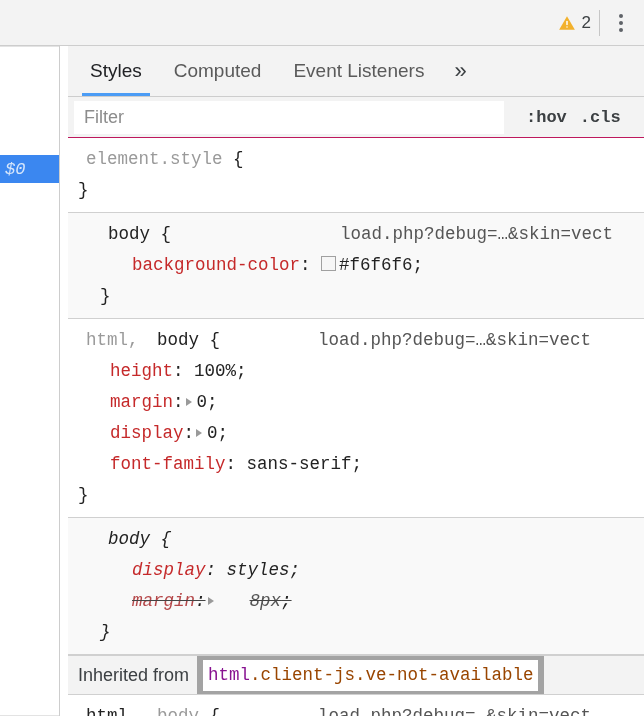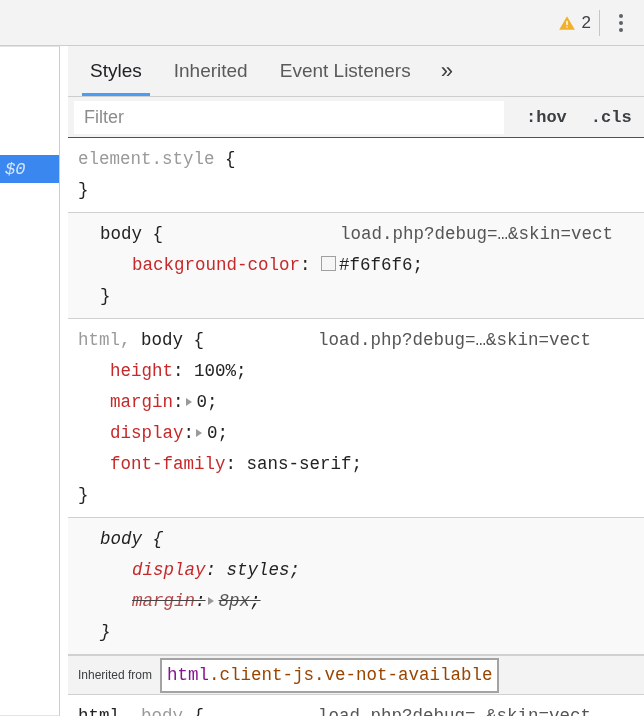--- a/index.html
+++ b/index.html
@@ -164,21 +164,21 @@
     padding: 0 10px;
     box-sizing: border-box;
     font-family: "Liberation Sans", sans-serif;
     font-size: 18px;
     color: #202124;
   }
   .filter-input::placeholder { color: #8c8c8c; opacity: 1; }
   .filter-actions {
     display: flex;
     align-items: center;
-    gap: 24px;
+    gap: 13px;
     margin-left: 22px;
     font-family: "Liberation Mono", monospace;
     font-weight: bold;
     font-size: 17px;
     color: #3c4043;
     white-space: nowrap;
   }
 
   
   .rules {
@@ -197,21 +197,21 @@
     white-space: nowrap;
     overflow: hidden;
   }
   .rule-block.shaded { background: #f9f9f9; padding-left: 32px; }
   .rule-block.plain  { background: #ffffff; }
 
   .rule-head {
     position: relative;
     height: 31px;
   }
-  .sel { color: #222222; }
+  .sel { color: #222222; margin-left: 8px; }
   .sel.dim { color: #9a9a9a; }
   .origin-link {
     position: absolute;
     left: 240px; top: 0;
     color: #555555;
     white-space: nowrap;
   }
   .origin-ua {
     position: absolute;
     left: 373px; top: 0;
@@ -242,44 +242,44 @@
   }
   .brace { color: #222222; }
 
   
   .rule-block.ua, .rule-block.ua .sel, .rule-block.ua .val,
   .rule-block.ua .prop, .rule-block.ua .brace, .rule-block.ua .punct {
     font-style: italic;
   }
   .struck { text-decoration: line-through; text-decoration-color: #444; }
   .struck .prop { color: #b5484a; }
-  .struck .val  { color: #555555; }
+  .struck .val  { color: #555555; margin-left: 31px; }
 
   
   .inherited {
     background: #f3f3f3;
     border-bottom: 1px solid #d0d0d0;
     border-top: 1px solid #d0d0d0;
     height: 40px;
     display: flex;
     align-items: center;
     padding-left: 10px;
     box-sizing: border-box;
     white-space: nowrap;
     overflow: hidden;
   }
   .inherited-label {
     font-family: "Liberation Sans", sans-serif;
-    font-size: 12px;
+    font-size: 18px;
     color: #3c4043;
     margin-right: 8px;
   }
   .inherited-chip {
     background: #ffffff;
-    border: 2px solid #a3a3a3;
+    border: 6px solid #a3a3a3;
     padding: 2px 4px 3px 5px;
     font-family: "Liberation Mono", monospace;
     font-size: 17.5px;
     line-height: 26px;
     white-space: nowrap;
   }
   .tag-purple { color: #881391; }
   .cls-orange { color: #994500; }
 </style>
 </head>
@@ -313,21 +313,21 @@
     <div class="leftcol-rule" style="top:669px;"></div>
   </div>
 
   <div class="rightpane">
 
     <div class="tabstrip">
       <div class="tab active">
         <span>Styles</span>
       </div>
       <div class="tab">
-        <span>Inherited</span>
+        <span>Computed</span>
       </div>
       <div class="tab">
         <span>Event Listeners</span>
       </div>
       <div class="tab-more">»</div>
     </div>
 
     <div class="filterrow">
       <input class="filter-input" type="text" placeholder="Filter" style="">
       <div class="filter-actions">

